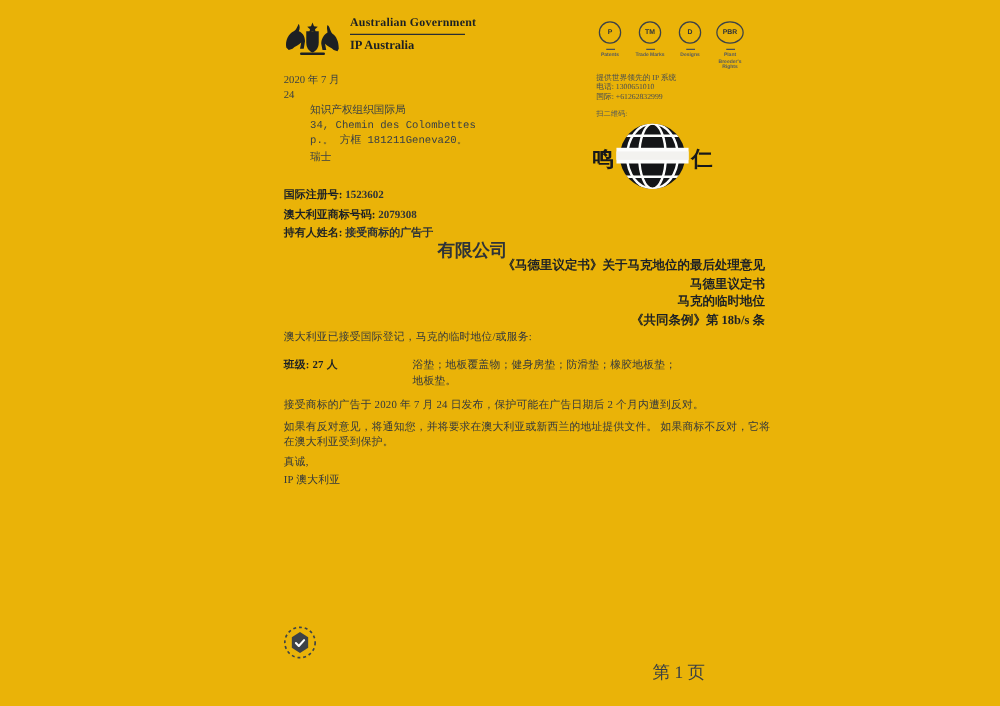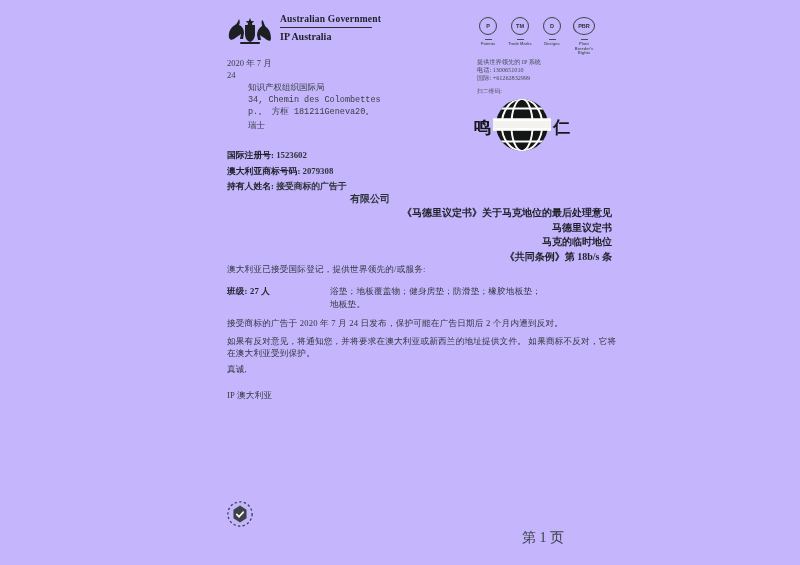--- a/index.html
+++ b/index.html
@@ -1,19 +1,19 @@
 <!DOCTYPE html>
 <html><head>
 <meta charset="utf-8">
 <style>
   * { margin:0; padding:0; box-sizing:border-box; }
   body { background:#e9e9e9; font-family:"Liberation Serif","DejaVu Serif",serif; }
   .page {
     position:relative; width:800px; height:565px; margin:0 auto;
-    background:#c4b5fd; color:#33383d; overflow:hidden;
+    background:#eab308; color:#33383d; overflow:hidden;
   }
   .abs { position:absolute; }
 
   
   .crest { left:226px; top:12px; }
   .gov-block { left:280px; top:14px; width:120px; }
   .gov-title { font-size:9.5px; font-weight:bold; color:#1c2024; letter-spacing:.2px; }
   .gov-rule { border:0; border-top:1.3px solid #2a2e33; margin:3px 0 3px 0; width:92px; }
   .gov-sub { font-size:10px; font-weight:bold; color:#1c2024; }
 
@@ -42,34 +42,34 @@
 
   
   .stamp { left:474px; top:96px; width:110px; height:62px; display:flex; align-items:center; }
   .stamp-char { font-size:17px; font-weight:bold; color:#17181a; font-family:"Liberation Serif",serif; }
   .globe { margin:0 2px; }
 
   
   .reg { left:227px; top:148px; font-size:8.8px; line-height:15.5px; color:#2e3338; }
   .reg b { color:#1d2125; }
   .reg .val { font-weight:bold; }
-  .holder2 { left:350px; top:192px; font-size:10px; font-weight:bold; color:#2e3338; }
+  .holder2 { left:350px; top:192px; font-size:14px; font-weight:bold; color:#2e3338; }
 
   
   .subject { left:200px; top:206px; width:412px; text-align:right;
              font-size:10px; font-weight:bold; color:#1d2125; line-height:14.5px; }
 
   .body-text { font-size:8.6px; color:#33383d; line-height:12px; letter-spacing:.2px; }
   .intro { left:227px; top:263px; }
   .class-label { left:227px; top:285px; font-weight:bold; color:#1d2125; }
   .goods { left:330px; top:285px; width:250px; line-height:13px; }
   .para1 { left:227px; top:317px; width:400px; }
   .para2 { left:227px; top:335px; width:392px; }
   .closing { left:227px; top:363px; }
-  .signature { left:227px; top:389px; }
+  .signature { left:227px; top:377px; }
 
   .seal { left:226px; top:500px; }
   .pagenum { left:522px; top:529px; font-size:14px; color:#3a4045; }
 </style>
 </head>
 <body>
 
 <div class="page">
 
   <div class="abs crest">
@@ -176,21 +176,21 @@
   </div>
   <div class="abs holder2">有限公司</div>
 
   <div class="abs subject">
     <div>《马德里议定书》关于马克地位的最后处理意见</div>
     <div>马德里议定书</div>
     <div>马克的临时地位</div>
     <div>《共同条例》第 18b/s 条</div>
   </div>
 
-  <div class="abs body-text intro">澳大利亚已接受国际登记，提供世界领先的/或服务:</div>
+  <div class="abs body-text intro">澳大利亚已接受国际登记，马克的临时地位/或服务:</div>
 
   <div class="abs body-text class-label">班级: 27 人</div>
   <div class="abs body-text goods">
     <div>浴垫；地板覆盖物；健身房垫；防滑垫；橡胶地板垫；</div>
     <div>地板垫。</div>
   </div>
 
   <div class="abs body-text para1">接受商标的广告于 2020 年 7 月 24 日发布，保护可能在广告日期后 2 个月内遭到反对。</div>
   <div class="abs body-text para2">如果有反对意见，将通知您，并将要求在澳大利亚或新西兰的地址提供文件。 如果商标不反对，它将在澳大利亚受到保护。</div>
 

